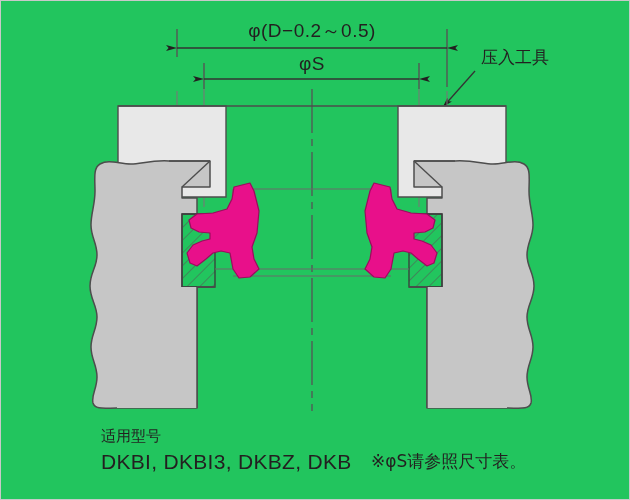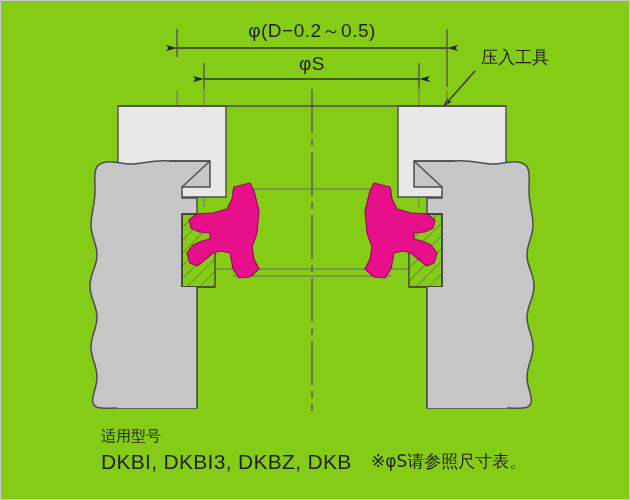--- a/index.html
+++ b/index.html
@@ -13,21 +13,21 @@
     font-family: "Liberation Sans", "DejaVu Sans", sans-serif;
     color: #231f20;
     overflow: hidden;
   }
   #frame {
     position: relative;
     width: 630px;
     height: 500px;
     box-sizing: border-box;
     border: 1px solid #c9c9c9;
-    background: #84cc16;
+    background: #22c55e;
   }
   #diagram-svg {
     position: absolute;
     left: 0;
     top: 0;
     width: 630px;
     height: 500px;
     display: block;
   }
   .dim-label {

